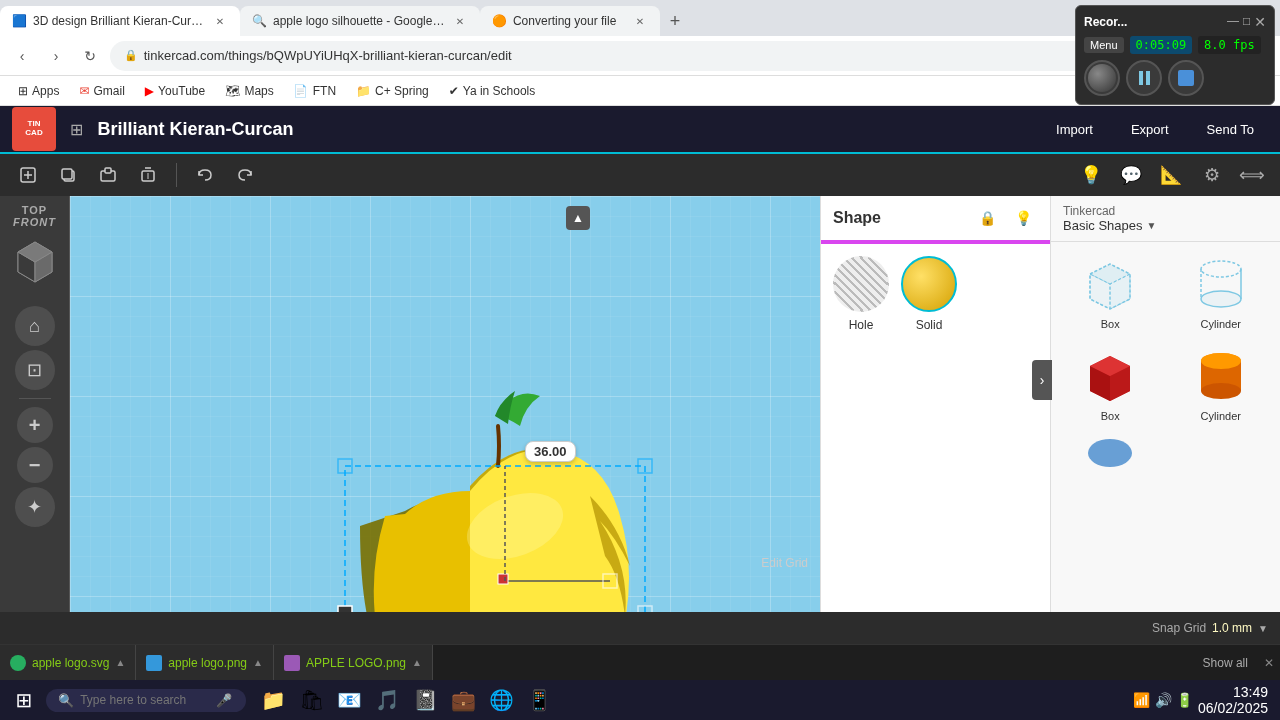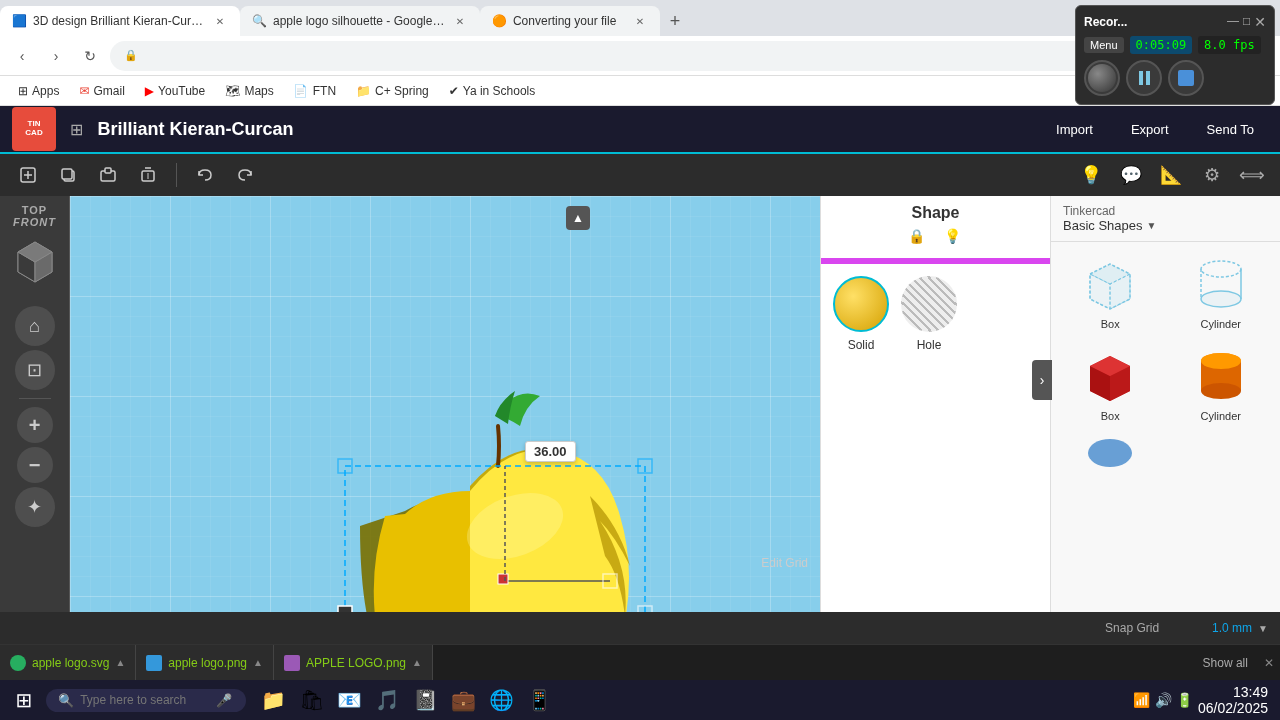--- a/index.html
+++ b/index.html
@@ -53,21 +53,21 @@
     .canvas-area { flex: 1; position: relative; background: #87ceeb; overflow: hidden; }
 
     
     .grid-svg { position: absolute; top: 0; left: 0; width: 100%; height: 100%; }
 
     
     .apple-container { position: absolute; top: 100px; left: 160px; width: 480px; height: 420px; }
 
     
     .shape-panel { width: 230px; background: white; display: flex; flex-direction: column; border-left: 1px solid #ddd; }
-    .shape-header { display: flex; align-items: center; justify-content: space-between; padding: 8px 12px; border-bottom: 6px solid #d946ef; flex-direction: column; }
+    .shape-header { display: flex; align-items: center; justify-content: space-between; padding: 8px 12px; border-bottom: 4px solid #d946ef; }
     .shape-title { font-size: 16px; font-weight: 600; color: #333; }
     .shape-icons { display: flex; gap: 8px; }
     .shape-icon-btn { width: 28px; height: 28px; display: flex; align-items: center; justify-content: center; cursor: pointer; color: #666; font-size: 14px; }
     .shape-options { display: flex; gap: 12px; padding: 12px; }
     .shape-option { display: flex; flex-direction: column; align-items: center; gap: 6px; cursor: pointer; }
     .shape-circle-yellow { width: 56px; height: 56px; border-radius: 50%; background: radial-gradient(circle at 35% 35%, #ffe066, #d4a000); border: 2px solid #00bcd4; }
     .shape-circle-gray { width: 56px; height: 56px; border-radius: 50%; background: repeating-linear-gradient(45deg, #bbb, #bbb 2px, #eee 2px, #eee 6px); border: 2px solid transparent; }
     .shape-label { font-size: 12px; color: #333; }
 
     
@@ -76,21 +76,21 @@
     .lib-dropdown { display: flex; align-items: center; gap: 4px; font-size: 13px; color: #333; }
     .lib-source { font-size: 12px; color: #666; }
     .lib-grid { display: grid; grid-template-columns: 1fr 1fr; gap: 16px; padding: 12px; overflow-y: auto; }
     .lib-item { display: flex; flex-direction: column; align-items: center; gap: 4px; cursor: pointer; }
     .lib-item-label { font-size: 11px; color: #333; }
 
     
     .status-bar { background: #2c2c2c; display: flex; align-items: center; justify-content: flex-end; padding: 0 12px; height: 32px; gap: 16px; }
     .status-item { color: #aaa; font-size: 12px; display: flex; align-items: center; gap: 6px; }
     .snap-grid-label { color: #aaa; }
-    .snap-grid-value { color: #0ea5e9; margin-left: 47px; }
+    .snap-grid-value { color: #fef9c3; }
 
     
     .recorder { position: fixed; top: 5px; right: 5px; background: #2c2c2c; border: 1px solid #555; border-radius: 6px; padding: 8px; width: 200px; z-index: 999; }
     .rec-title-bar { display: flex; align-items: center; justify-content: space-between; margin-bottom: 6px; }
     .rec-title { color: #fff; font-size: 12px; font-weight: bold; }
     .rec-close { color: #aaa; cursor: pointer; font-size: 14px; }
     .rec-controls { display: flex; align-items: center; gap: 6px; margin-bottom: 6px; }
     .rec-menu { background: #444; color: #fff; border: none; border-radius: 3px; padding: 2px 6px; font-size: 11px; cursor: pointer; }
     .rec-time { background: #0c4a6e; color: #0f0; padding: 2px 6px; border-radius: 3px; font-size: 12px; font-family: monospace; }
     .rec-fps { background: #222; color: #0f0; padding: 2px 6px; border-radius: 3px; font-size: 12px; font-family: monospace; }
@@ -114,21 +114,21 @@
     
     .file-bar { background: #1e1e1e; display: flex; align-items: center; height: 36px; border-top: 1px solid #333; }
     .file-tab { display: flex; align-items: center; background: #2c2c2c; border-right: 1px solid #444; padding: 0 10px; height: 100%; gap: 6px; max-width: 200px; cursor: pointer; }
     .file-tab-icon { width: 16px; height: 16px; border-radius: 50%; }
     .file-tab-name { font-size: 12px; color: #84cc16; white-space: nowrap; overflow: hidden; text-overflow: ellipsis; max-width: 120px; }
     .file-tab-expand { color: #888; font-size: 10px; }
     .show-all-btn { margin-left: auto; color: #aaa; font-size: 12px; padding: 0 10px; cursor: pointer; }
     .file-close-btn { color: #888; cursor: pointer; padding: 0 6px; }
 
     
-    .dim-tooltip { position: absolute; background: white; border: 1px solid #ccc; border-radius: 3px; padding: 2px 8px; font-size: 13px; font-weight: 600; color: #333; box-shadow: 0 2px 4px rgba(0,0,0,0.2); }
+    .dim-tooltip { position: absolute; background: white; border: 1px solid #ccc; border-radius: 8px; padding: 2px 8px; font-size: 13px; font-weight: 600; color: #333; box-shadow: 0 2px 4px rgba(0,0,0,0.2); }
   </style>
 </head>
 <body>
 
 <div class="browser-frame">
 
   <div class="tab-bar">
     <div class="tab active">
       <span style="font-size:12px;">🟦</span>
       <span class="tab-title">3D design Brilliant Kieran-Curca...</span>
@@ -146,20 +146,21 @@
     </div>
     <div class="tab-new">+</div>
   </div>
 
   <div class="nav-bar">
     <div class="nav-btn">‹</div>
     <div class="nav-btn">›</div>
     <div class="nav-btn">↻</div>
     <div class="address-bar">
       <span style="color:#555; font-size:11px;">🔒</span>
+      <span class="address-text">tinkercad.com/things/bQWpUYiUHqX-brilliant-kieran-curcan/edit</span>
     </div>
     <div class="nav-btn">☆</div>
     <div class="nav-btn">⋮</div>
   </div>
 
   <div class="bookmarks-bar">
     <div class="bm-item">
       <span>⊞</span>
       <span>Apps</span>
     </div>
@@ -346,26 +347,26 @@
       <div class="shape-panel">
         <div class="shape-header">
           <span class="shape-title">Shape</span>
           <div class="shape-icons">
             <div class="shape-icon-btn">🔒</div>
             <div class="shape-icon-btn">💡</div>
           </div>
         </div>
         <div class="shape-options">
           <div class="shape-option">
+            <div class="shape-circle-gray"></div>
+            <span class="shape-label">Hole</span>
+          </div>
+          <div class="shape-option">
             <div class="shape-circle-yellow"></div>
             <span class="shape-label">Solid</span>
-          </div>
-          <div class="shape-option">
-            <div class="shape-circle-gray"></div>
-            <span class="shape-label">Hole</span>
           </div>
         </div>
       </div>
 
       <div style="position:absolute; right:228px; top:50%; background:#555; width:20px; height:40px; border-radius:4px 0 0 4px; display:flex; align-items:center; justify-content:center; cursor:pointer; z-index:10;">
         <span style="color:white; font-size:14px;">›</span>
       </div>
 
       <div class="shapes-library">
         <div class="lib-header">

